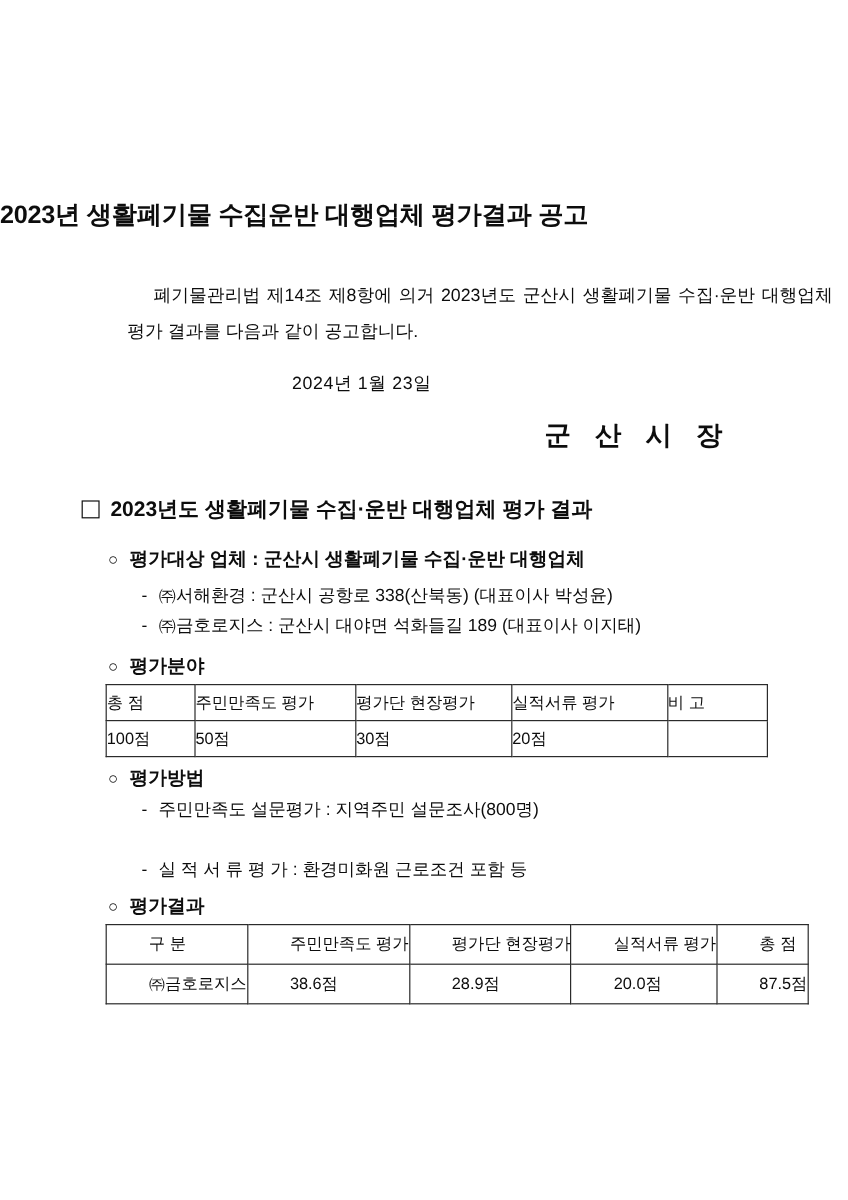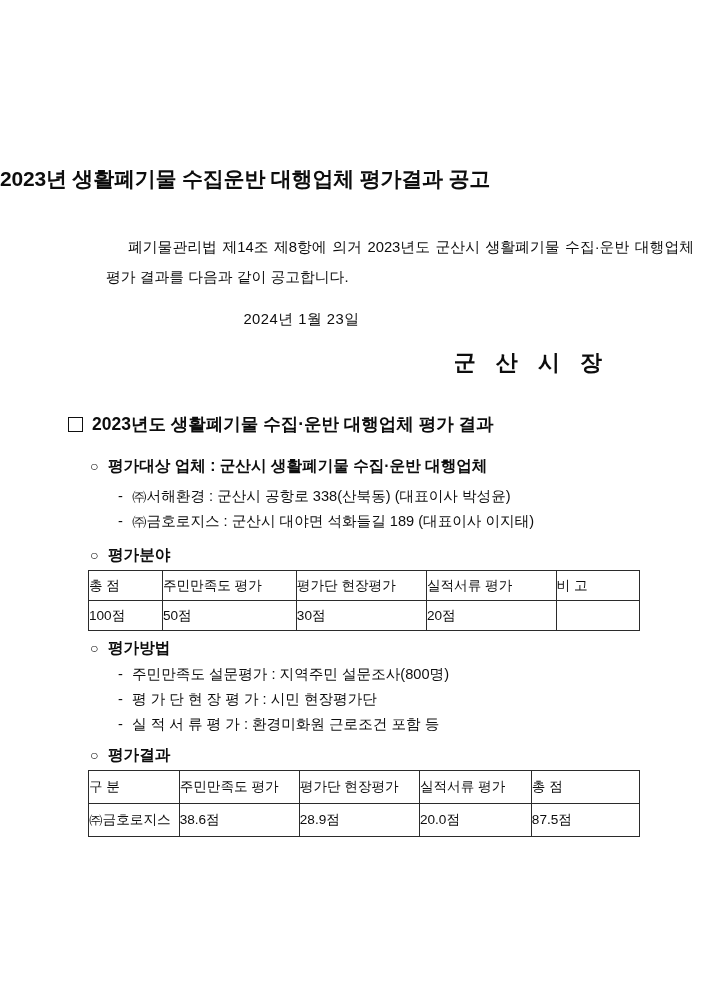--- a/index.html
+++ b/index.html
@@ -137,21 +137,21 @@
     top: 570px;
     left: 88px;
     width: 552px;
   }
   #table-area td { height: 29px; }
   #table-result {
     top: 770px;
     left: 88px;
     width: 552px;
   }
-  #table-result td { height: 32px; }
+  #table-result td { height: 32px; padding-left: 35px; }
 </style>
 </head>
 <body>
 
 <div class="page">
 
 
   <div class="doc-title">2023년 생활폐기물 수집운반 대행업체 평가결과 공고</div>
 
   <div class="intro">폐기물관리법 제14조 제8항에 의거 2023년도 군산시 생활폐기물 수집·운반 대행업체 평가 결과를 다음과 같이 공고합니다.</div>
@@ -203,23 +203,20 @@
     </table>
 
   <div class="lvl1" id="method-head">
     <span class="bullet-o">○</span>
     <span>평가방법</span>
   </div>
 
   <div class="lvl2" id="m-1">
     <span class="dash">-</span><span>주민만족도 설문평가 :  지역주민 설문조사(800명)</span>
   </div>
-  <div class="lvl2" id="m-2">
-    <span class="dash">-</span><span>평 가 단  현 장 평 가  :  시민 현장평가단</span>
-  </div>
   <div class="lvl2" id="m-3">
     <span class="dash">-</span><span>실 적 서 류 평 가 :  환경미화원 근로조건 포함 등</span>
   </div>
 
   <div class="lvl1" id="result-head">
     <span class="bullet-o">○</span>
     <span>평가결과</span>
   </div>
 
   <table class="tbl" id="table-result">

